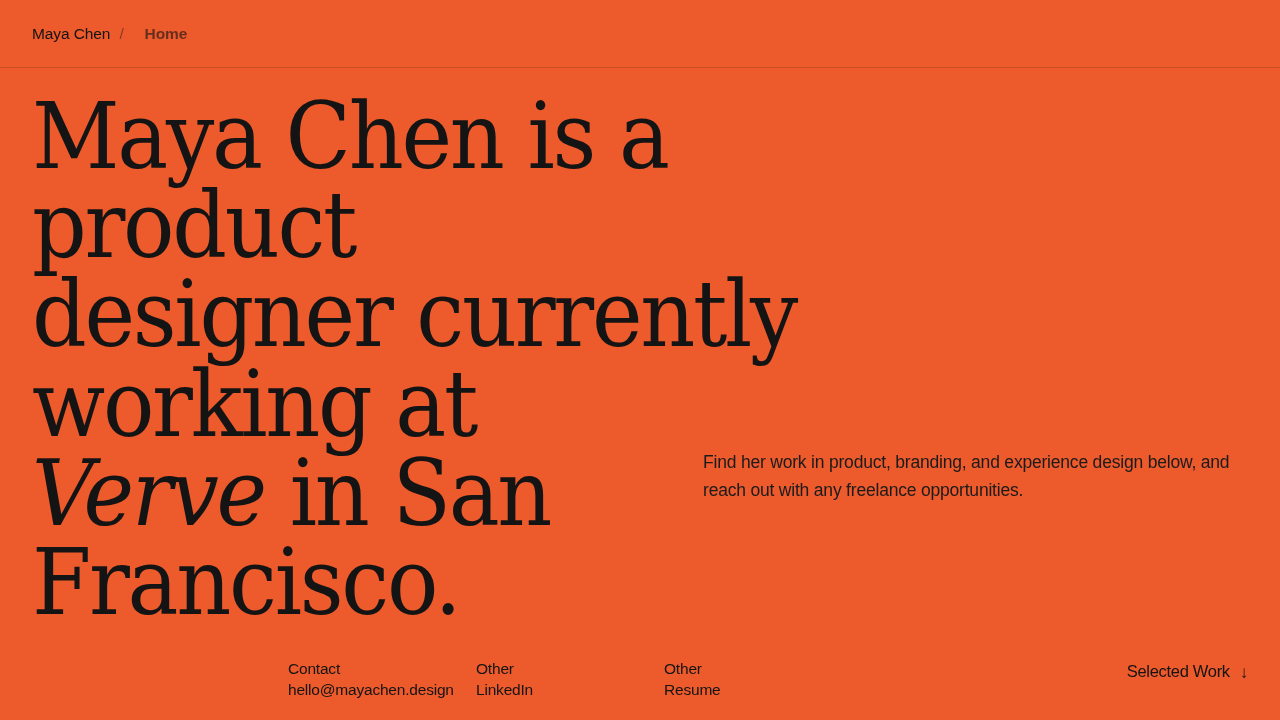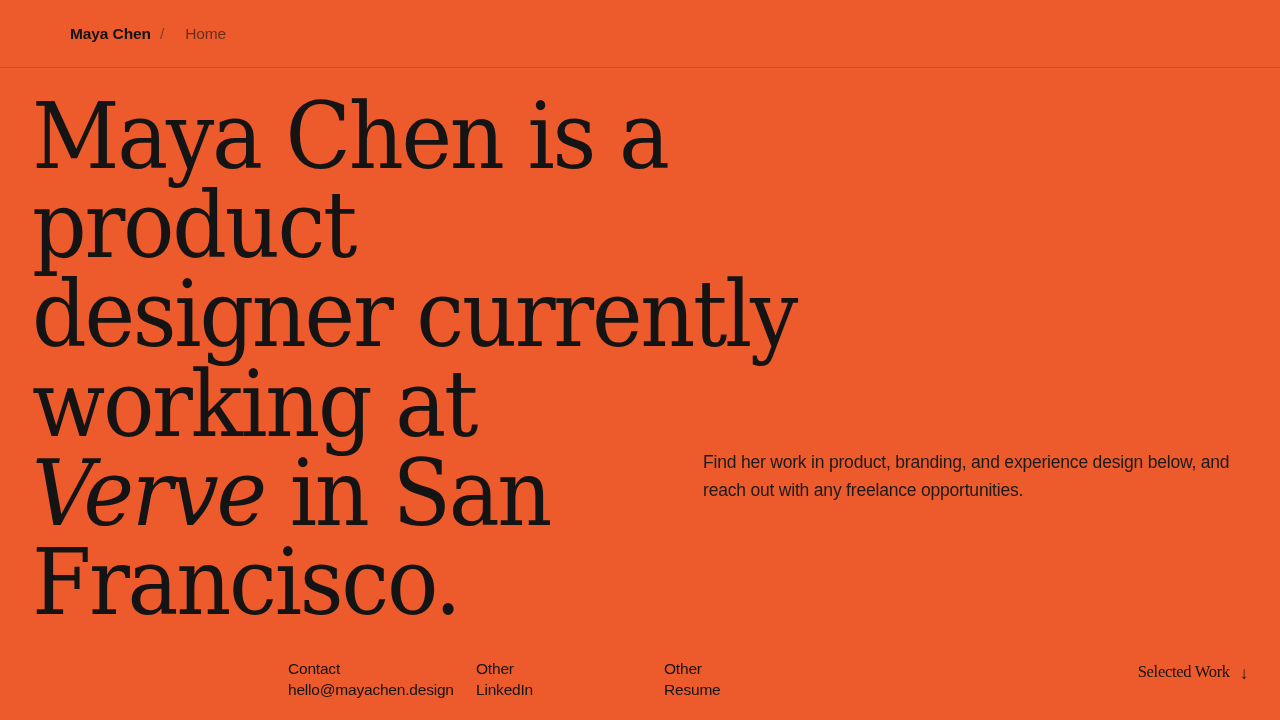--- a/index.html
+++ b/index.html
@@ -24,31 +24,30 @@
     padding: 0 32px;
   }
   .breadcrumb {
     display: flex;
     align-items: center;
     font-size: 15.5px;
     letter-spacing: -0.1px;
   }
   .breadcrumb .crumb-root {
     color: #141414;
-    font-weight: 700;
-    margin-left: 38px;
+    font-weight: 400;
   }
   .breadcrumb .crumb-sep {
     color: rgba(20,20,20,0.45);
     margin: 0 9px;
     font-weight: 400;
   }
   .breadcrumb .crumb-current {
     color: rgba(20,20,20,0.62);
-    font-weight: 400;
+    font-weight: 700;
     padding-left: 12px;
   }
 
   
   .hero {
     padding: 24px 32px 0 32px;
   }
   .headline {
     font-family: "DejaVu Serif", "Liberation Serif", serif;
     font-size: 92px;
@@ -109,21 +108,20 @@
   .selected-work {
     margin-left: auto;
     display: flex;
     align-items: center;
     gap: 10px;
     font-size: 16.5px;
     font-weight: 500;
     letter-spacing: -0.3px;
     color: #141414;
     padding-top: 2px;
-    font-family: Liberation Serif, serif;
   }
   .arrow-down {
     display: inline-block;
     font-size: 17px;
     line-height: 1;
     transform: translateY(1px);
   }
 </style>
 </head>
 <body>

